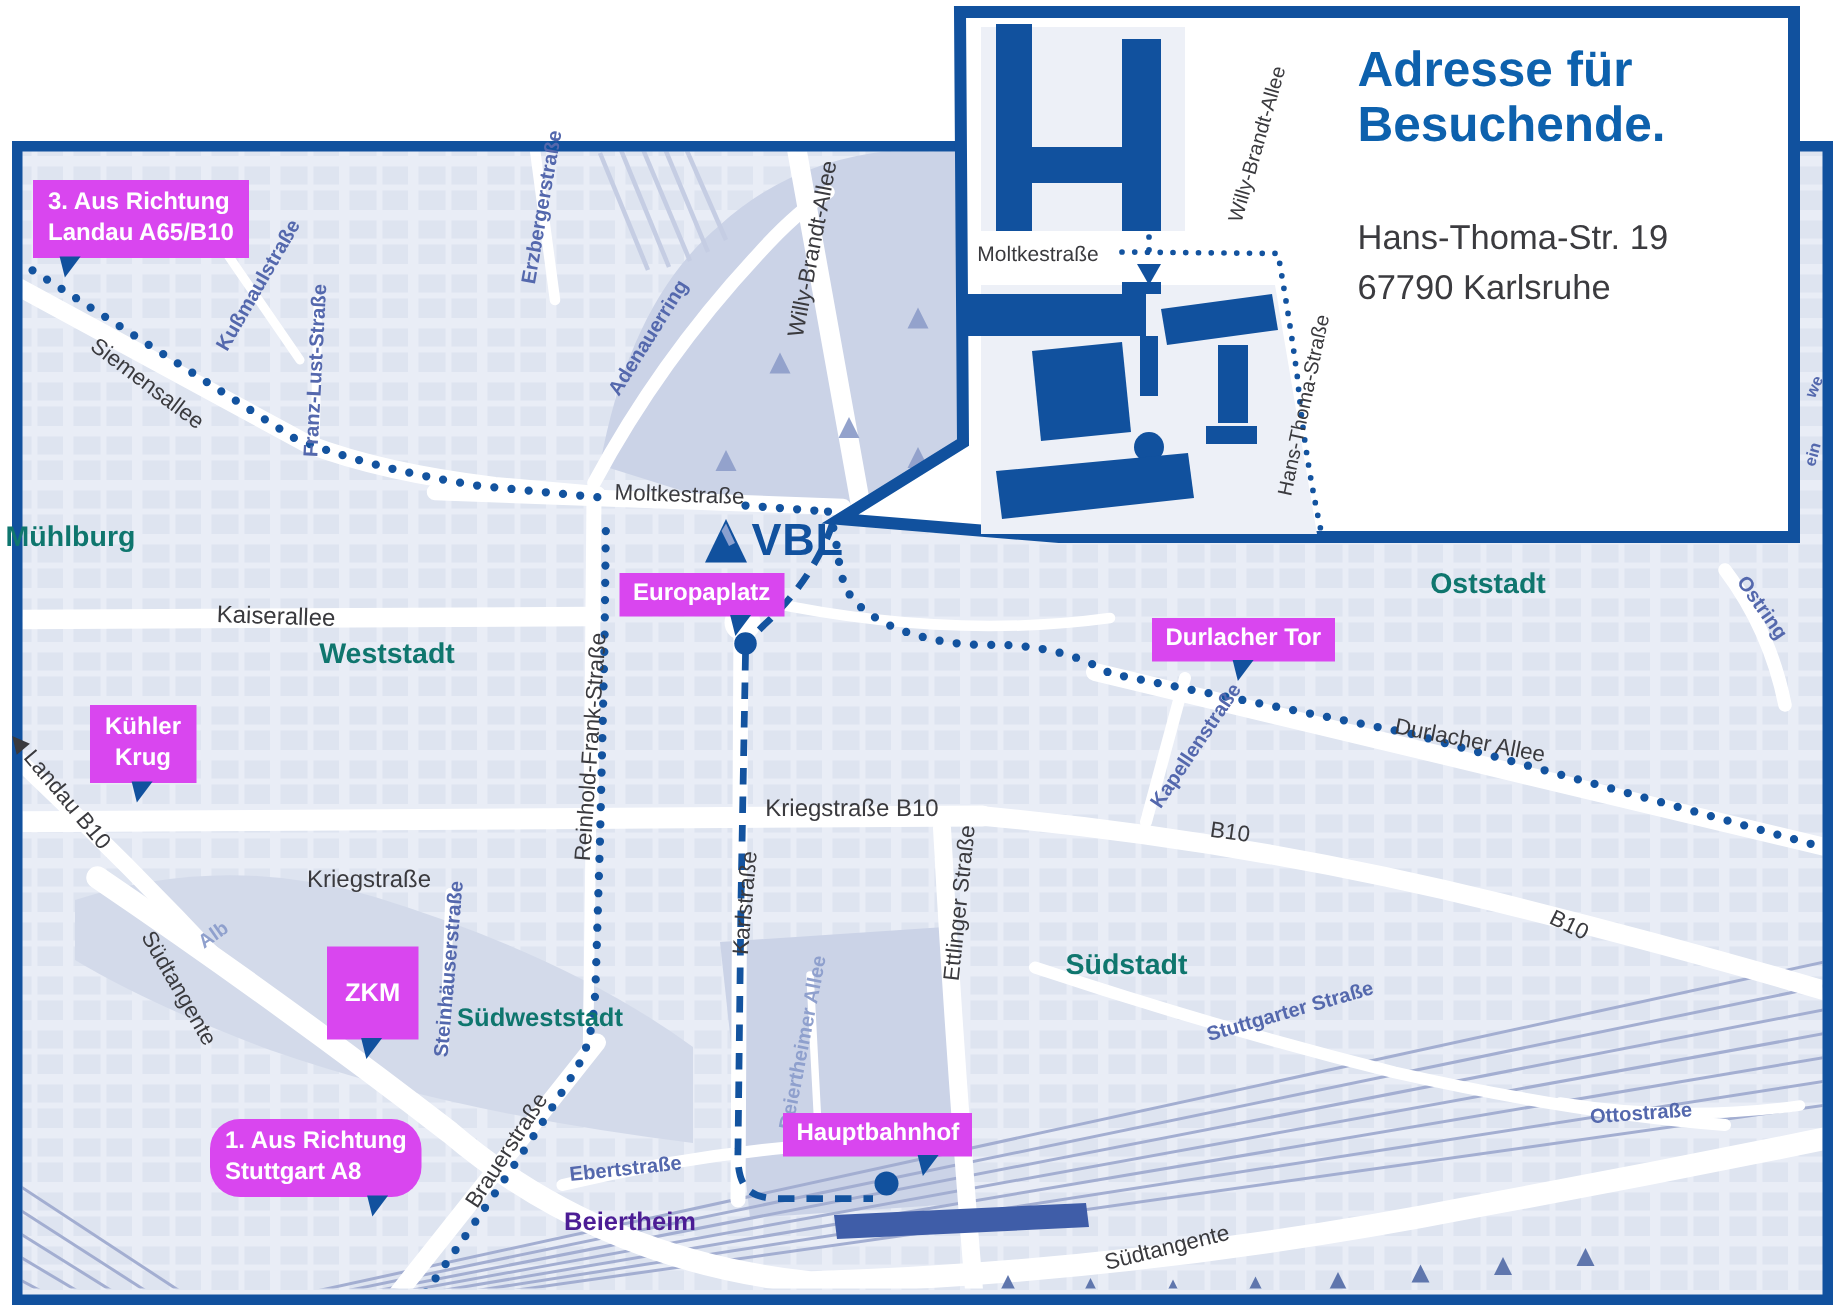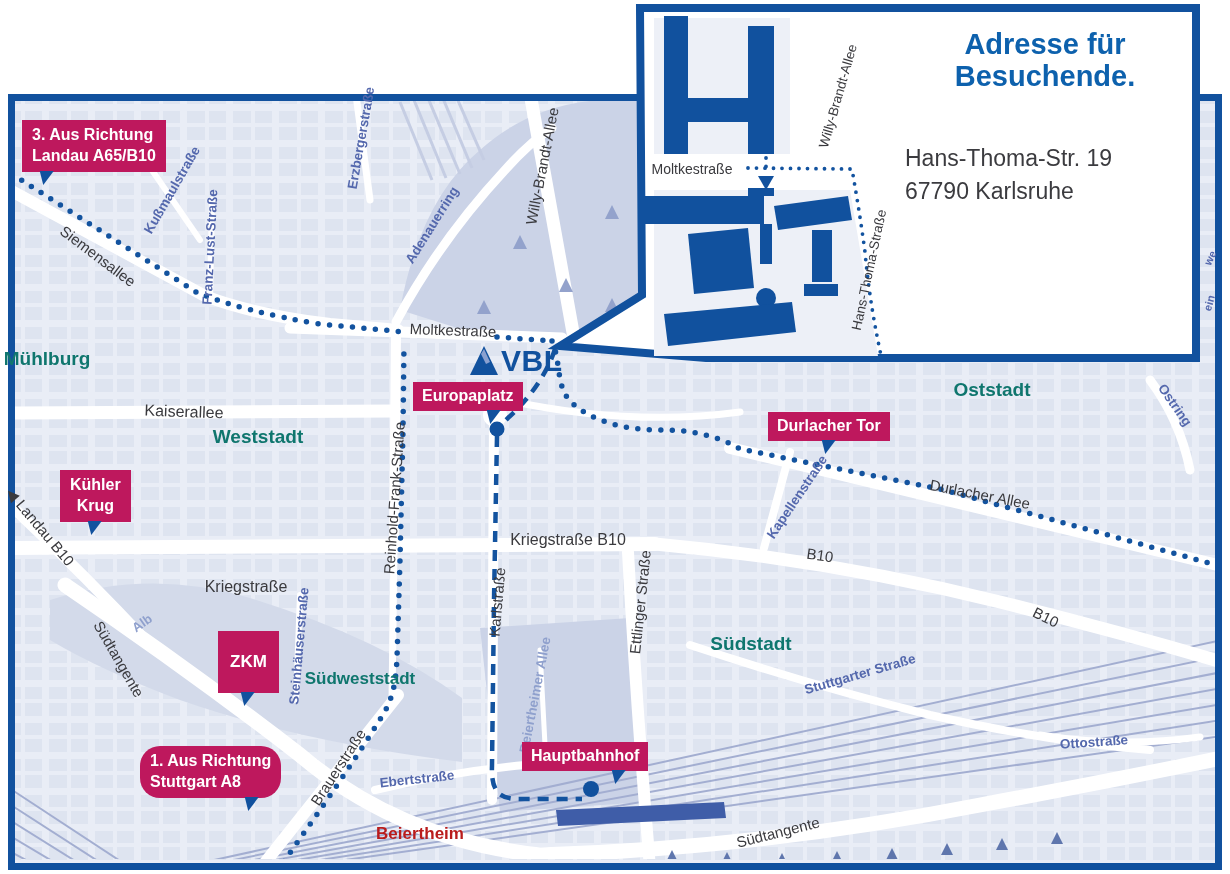--- a/index.html
+++ b/index.html
@@ -8,32 +8,32 @@
   #stage svg{position:absolute;left:0;top:0;z-index:1;}
   .lbl{position:absolute;white-space:nowrap;z-index:5;pointer-events:none;}
   .r{font-size:15px;color:#3a3a3e;}
   .r.lg{font-size:16px;}
   .r.sm{font-size:13.5px;}
   .b{font-size:13.5px;font-weight:bold;color:#5468ad;}
   .b.light{color:#8fa0cd;}
   .b.frag{font-size:11px;}
   .d{font-size:19px;font-weight:bold;color:#0f766e;}
   .d.sm{font-size:17px;}
-  .d.dark{color:#b91c1c;margin-top:19px;}
-  .badge{position:absolute;z-index:6;background:#be185d;color:#fff;font-weight:bold;
+  .d.dark{color:#4c1d95;}
+  .badge{position:absolute;z-index:6;background:#d946ef;color:#fff;font-weight:bold;
          font-size:16px;line-height:1.3;padding:5px 10px;white-space:pre-line;}
   .badge::after{content:"";position:absolute;top:100%;left:16px;margin-top:-1px;width:0;height:0;
          border-left:7px solid transparent;border-right:7px solid transparent;
          border-top:14px solid #11519e;transform:skewX(-14deg);}
   .badge.tail-center::after{left:50%;margin-left:-9px;}
   .badge.tail-right::after{left:auto;right:24px;}
   .badge.center{text-align:center;}
   .vbl-text{position:absolute;z-index:6;font-size:30px;font-weight:bold;color:#11519e;letter-spacing:.5px;}
-  .inset-title{position:absolute;z-index:7;width:280px;font-size:29px;line-height:1.12;
-         font-weight:bold;color:#0d61ad;text-align:center;}
+  .inset-title{position:absolute;z-index:7;width:280px;font-size:33px;line-height:1.12;
+         font-weight:bold;color:#0d61ad;}
   .inset-address{position:absolute;z-index:7;font-size:23px;line-height:1.42;color:#3b3b3f;}
 </style>
 </head>
 <body>
 
 <div id="stage">
 
 <svg width="1230" height="874" viewBox="0 0 1230 874">
   <defs>
     <pattern id="blocks" width="46" height="36" patternUnits="userSpaceOnUse">

